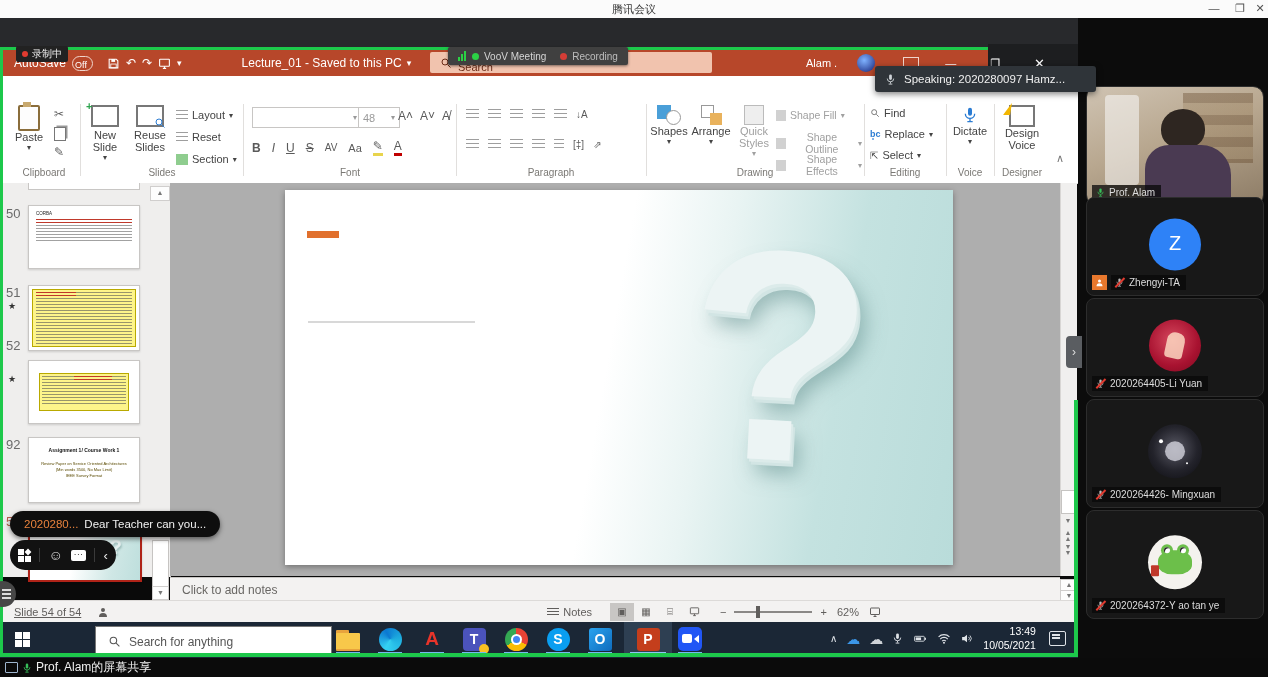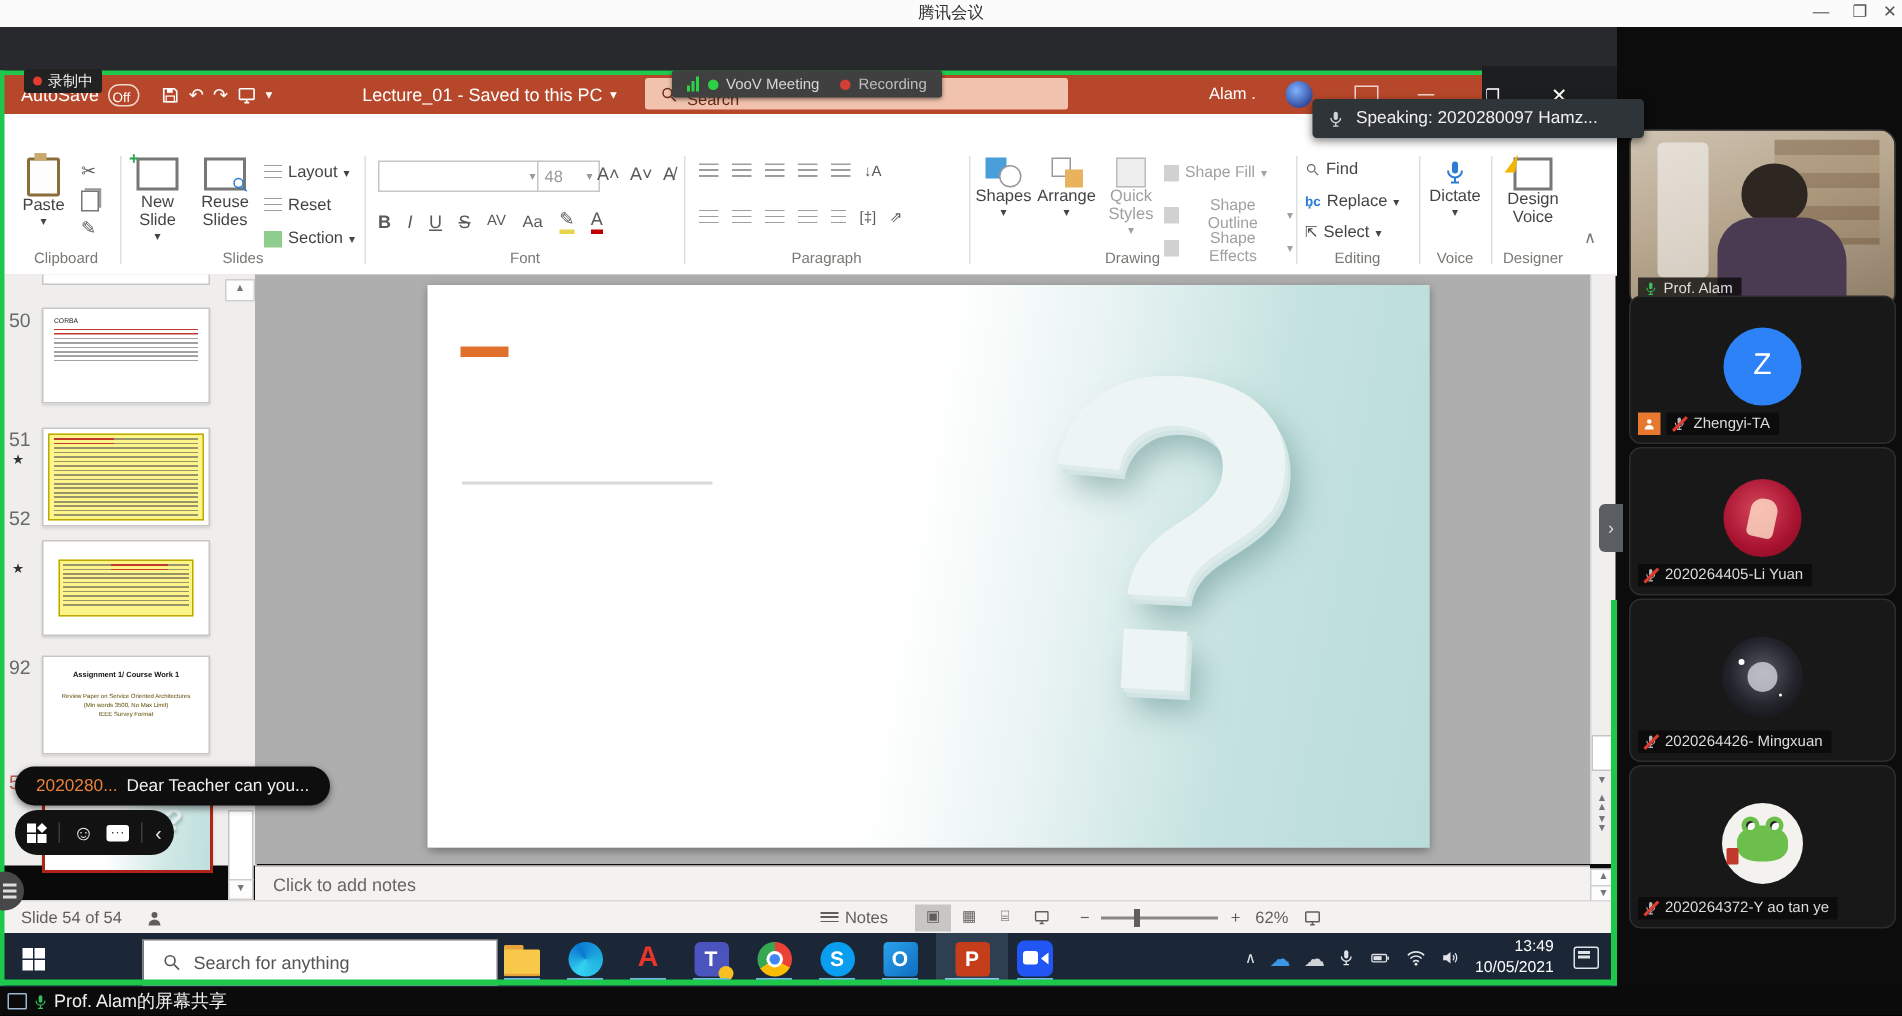--- a/index.html
+++ b/index.html
@@ -493,21 +493,21 @@
     <span style="font-size:14px;">☺</span>
     <span style="width:15px;height:11px;background:#fff;border-radius:2px;color:#121212;font-size:8px;line-height:9px;text-align:center;letter-spacing:.5px;">···</span>
     <span class="tool-sep"></span>
     <span style="font-size:13px;">‹</span>
   </div>
   <div class="a edgecircle">
     <i style="position:absolute;right:5px;top:8px;width:9px;height:1.5px;background:#ddd;box-shadow:0 4px 0 #ddd,0 8px 0 #ddd;"></i>
   </div>
 
   <div class="a statusbar f">
-    <span style="margin-left:14px;">Slide 54 of 54</span>
+    <span style="margin-left:14px;text-decoration:underline;">Slide 54 of 54</span>
     <span style="margin-left:16px;display:inline-flex;">
         <svg class="s" width="12" height="12" style="color:#605e5c">
           <use href="#i-person"></use>
         </svg>
       </span>
     <span style="margin-left:438px;display:inline-flex;align-items:center;gap:4px;">
       <i style="width:12px;height:8px;background:repeating-linear-gradient(to bottom,#605e5c 0 1px,transparent 1px 3px);"></i>
       <span>Notes</span>
     </span>
     <span class="viewbtn active" style="margin-left:18px;">▣</span>

